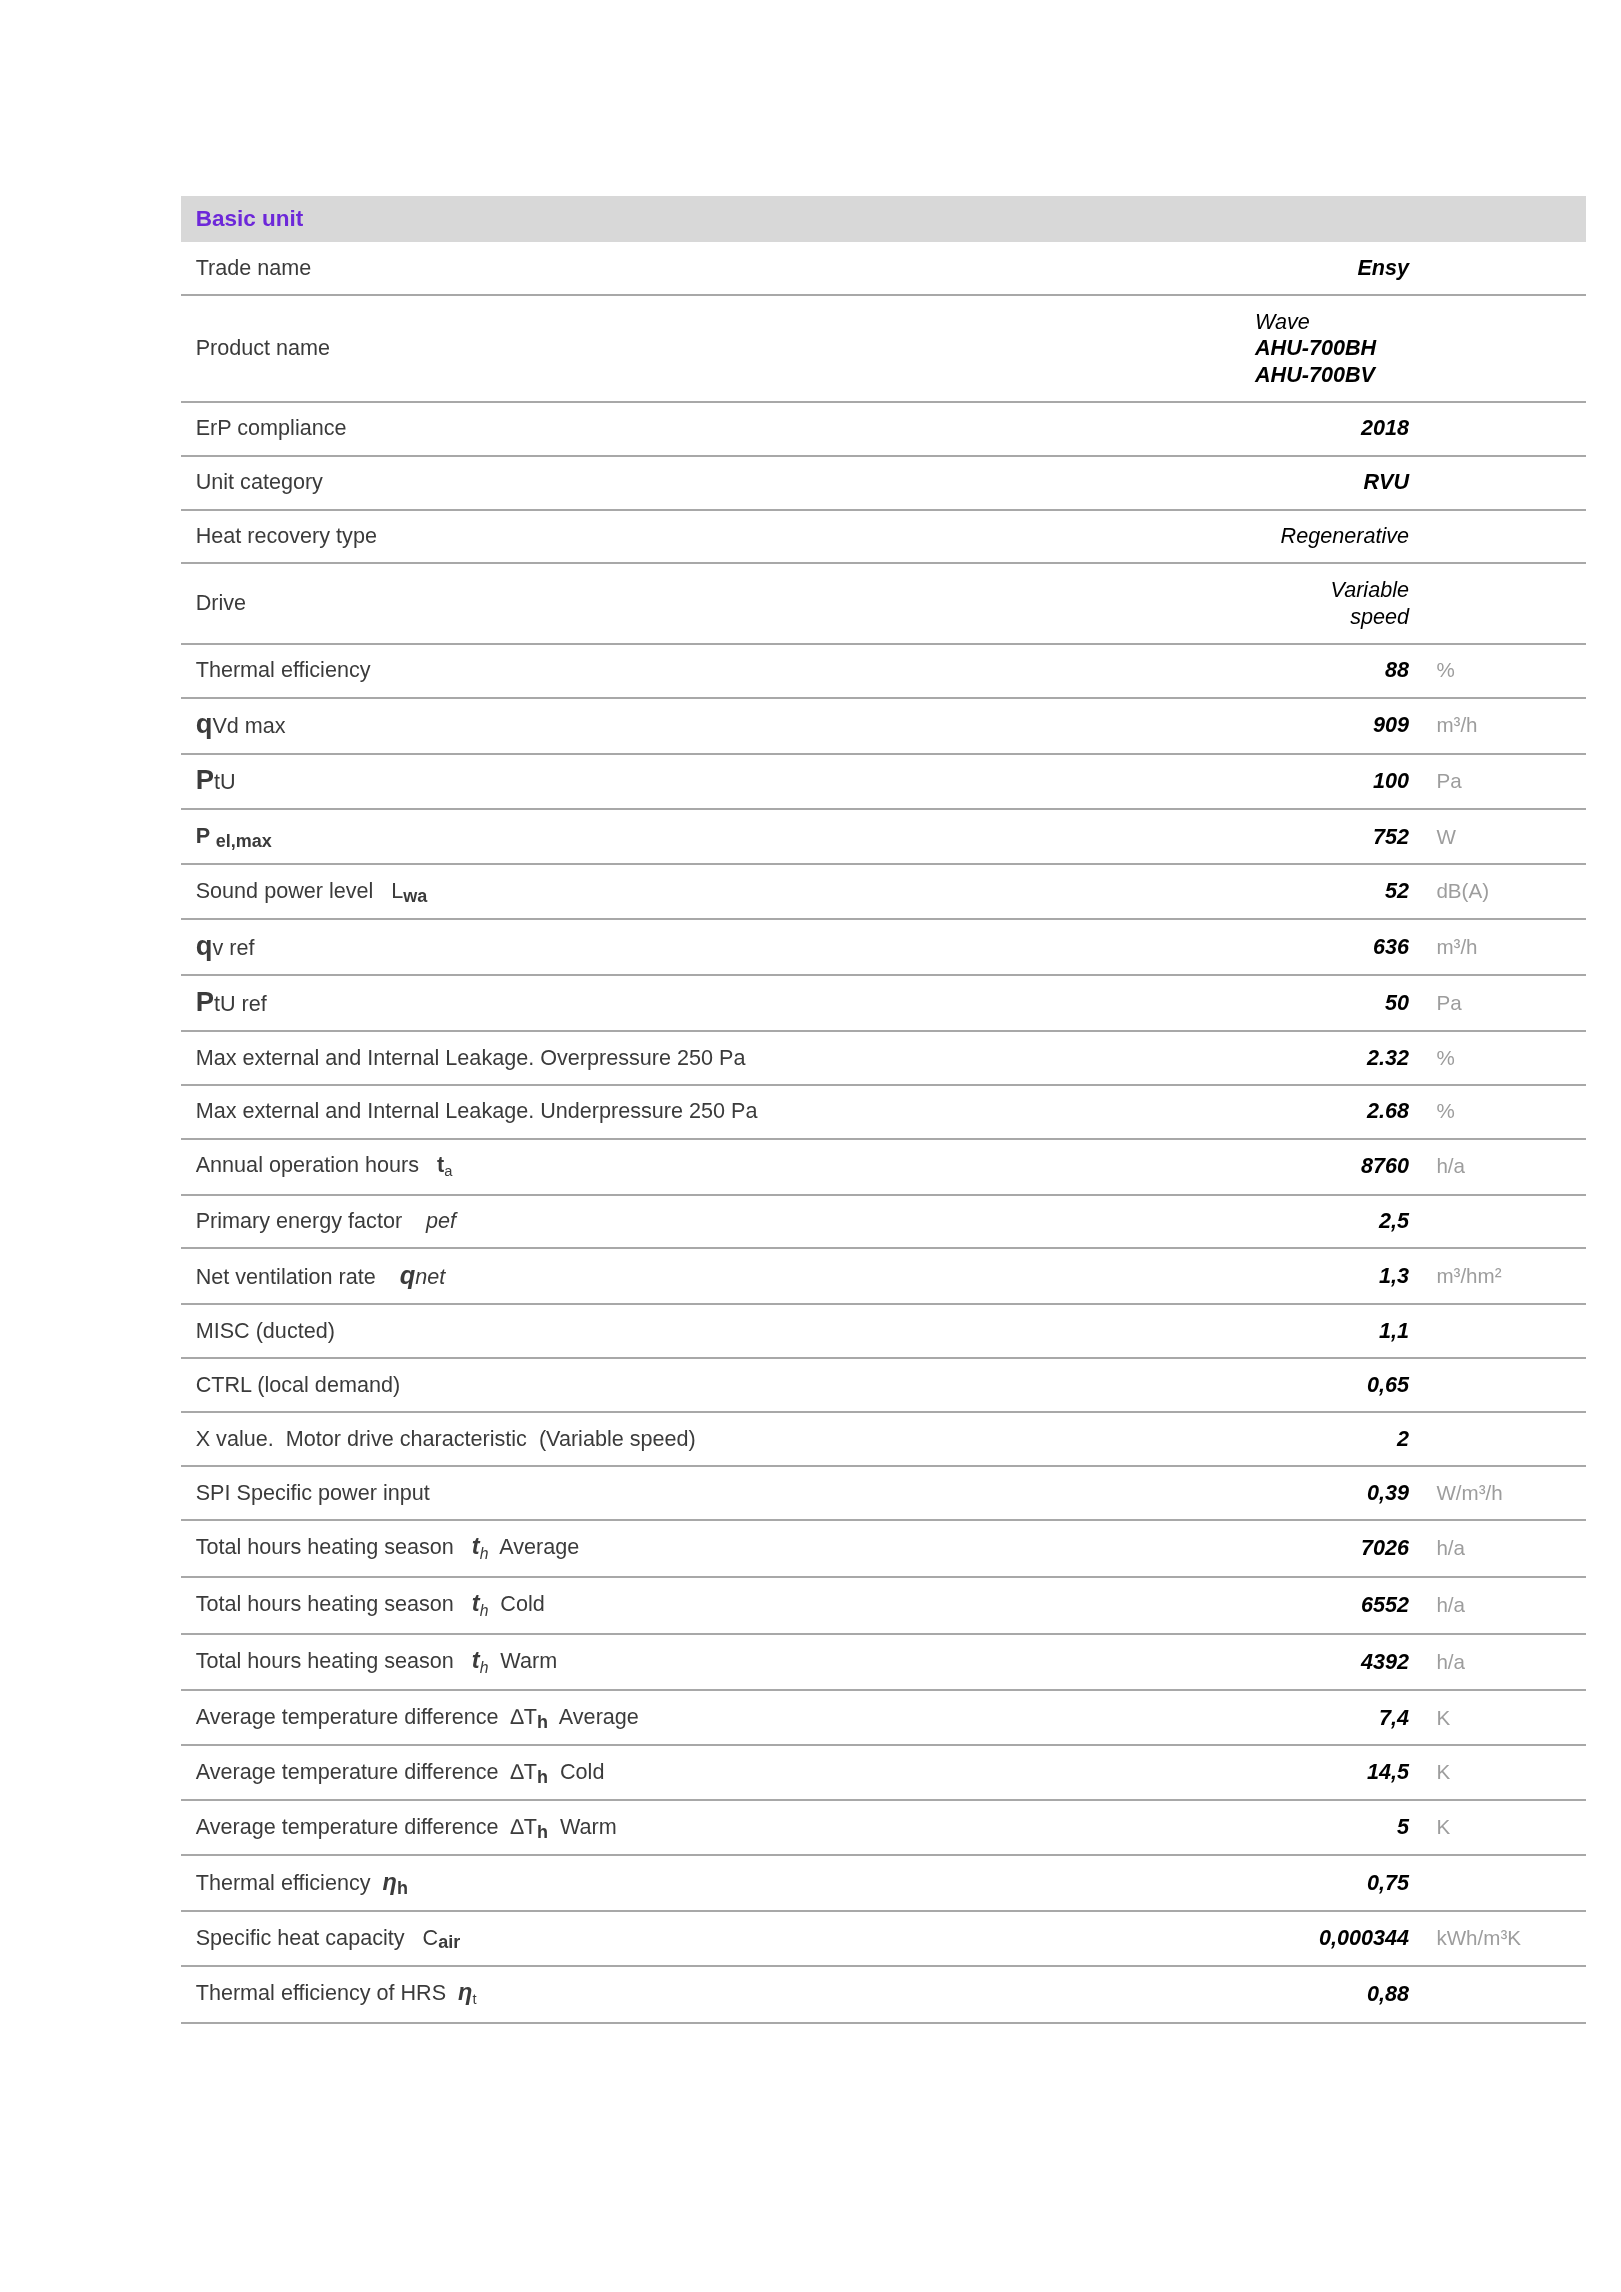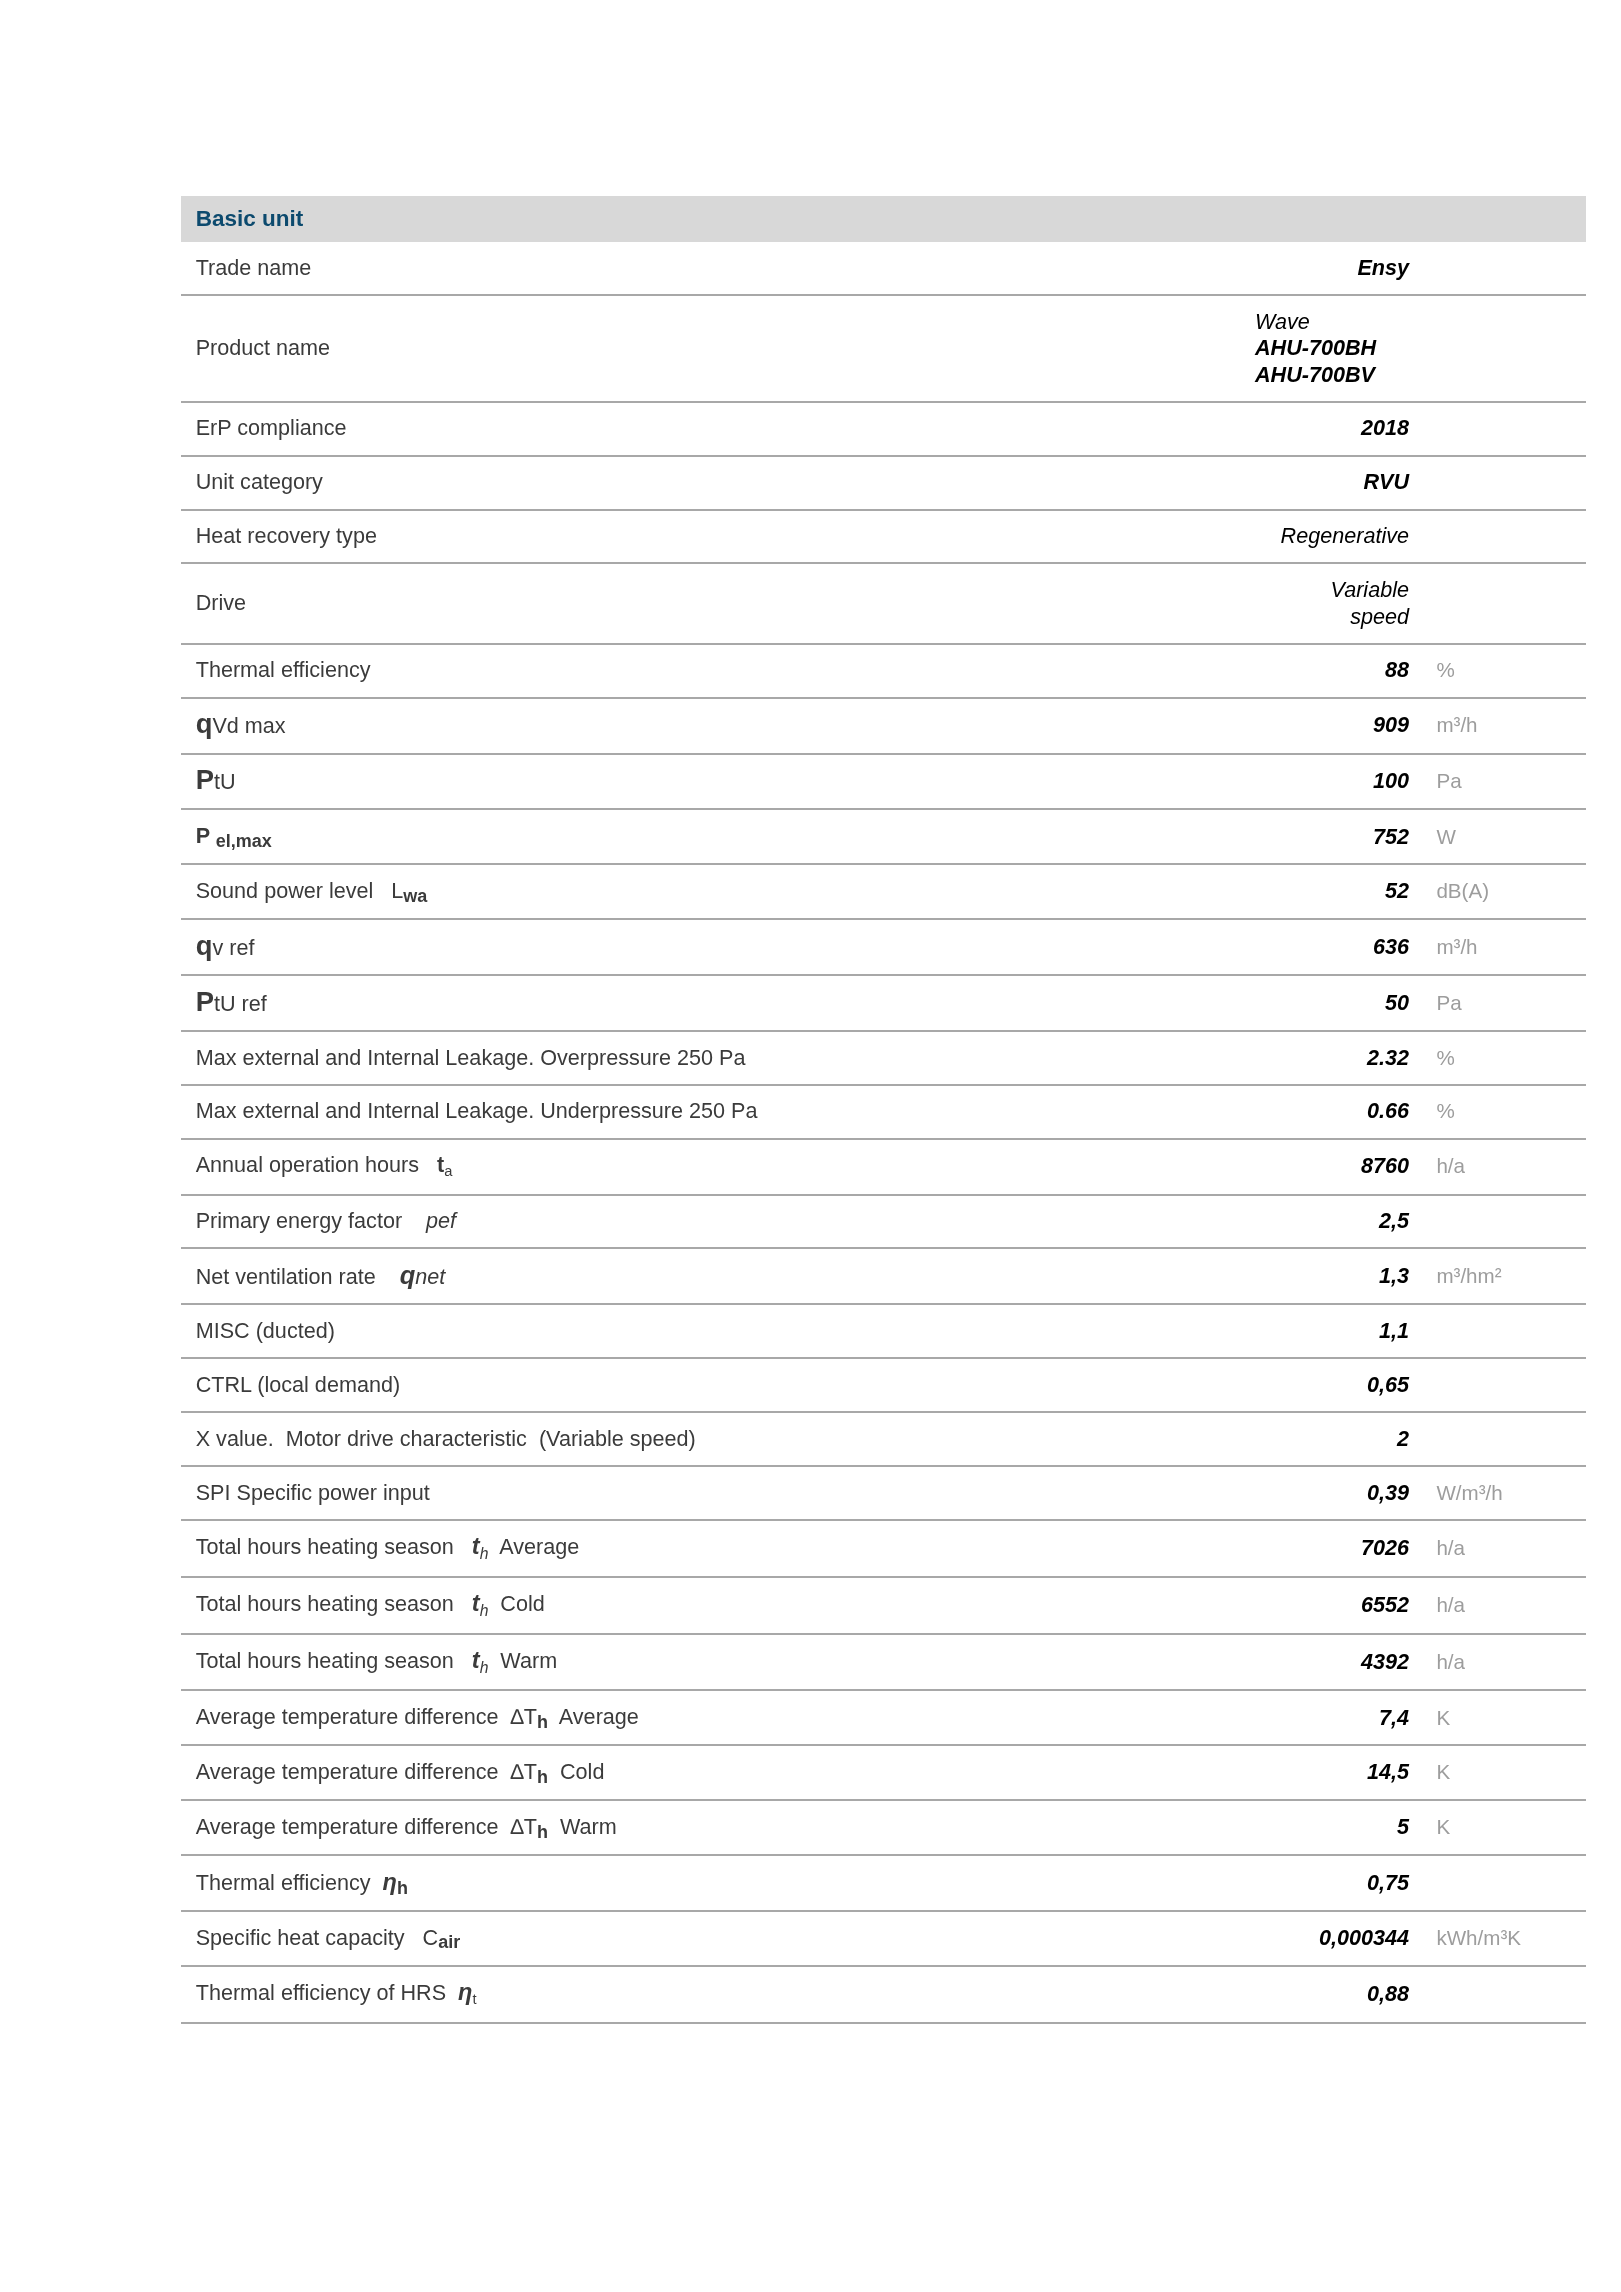--- a/index.html
+++ b/index.html
@@ -22,21 +22,21 @@
   }
   .table-header {
     background: #d8d8d8;
     height: 46px;
     display: flex;
     align-items: center;
     padding-left: 14.7px;
     box-sizing: border-box;
     font-weight: bold;
     font-size: 22.5px;
-    color: #0c4a6e;
+    color: #6d28d9;
   }
   .row {
     display: flex;
     align-items: center;
     border-bottom: 2.9px solid #a8a8a8;
     padding: 12.7px 0;
     font-size: 21.6px;
     line-height: 26.5px;
     color: #3b3b3b;
   }
@@ -181,21 +181,21 @@
       <div class="row">
         <div class="cell label"><span class="seg-r">Max external and Internal Leakage. Overpressure 250 Pa</span></div>
         <div class="cell value">
           <div class="vline bold">2.32</div>
         </div>
         <div class="cell unit">%</div>
       </div>
       <div class="row">
         <div class="cell label"><span class="seg-r">Max external and Internal Leakage. Underpressure 250 Pa</span></div>
         <div class="cell value">
-          <div class="vline bold">0.66</div>
+          <div class="vline bold">2.68</div>
         </div>
         <div class="cell unit">%</div>
       </div>
       <div class="row">
         <div class="cell label"><span class="seg-r">Annual operation hours   </span><span class="seg-b">t</span><span class="seg-sub">a</span></div>
         <div class="cell value">
           <div class="vline bold">8760</div>
         </div>
         <div class="cell unit">h/a</div>
       </div>

